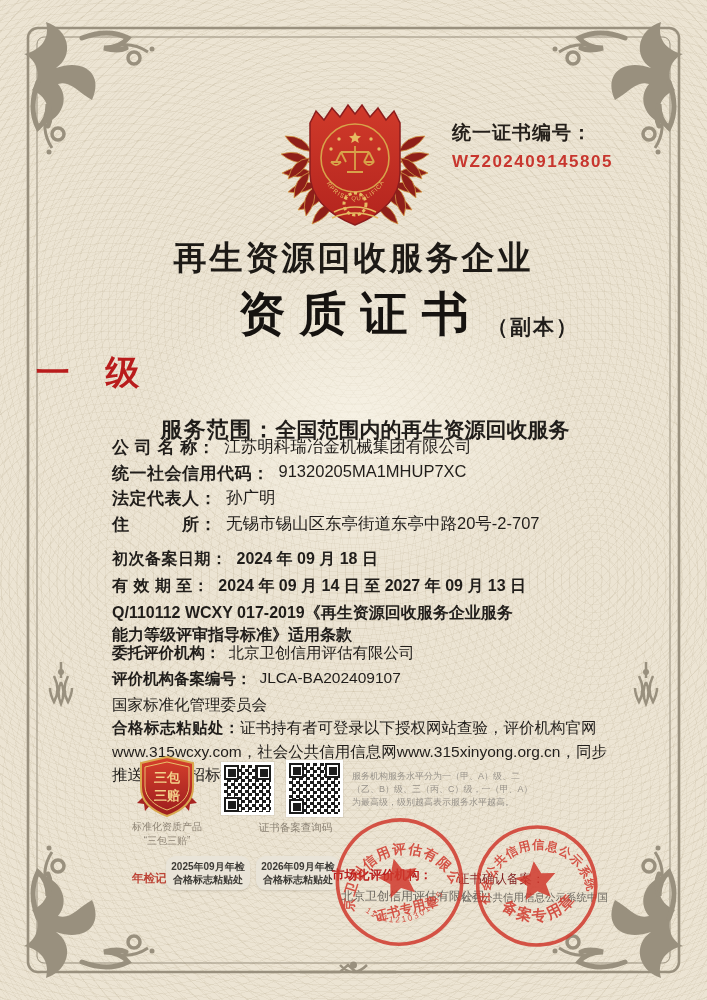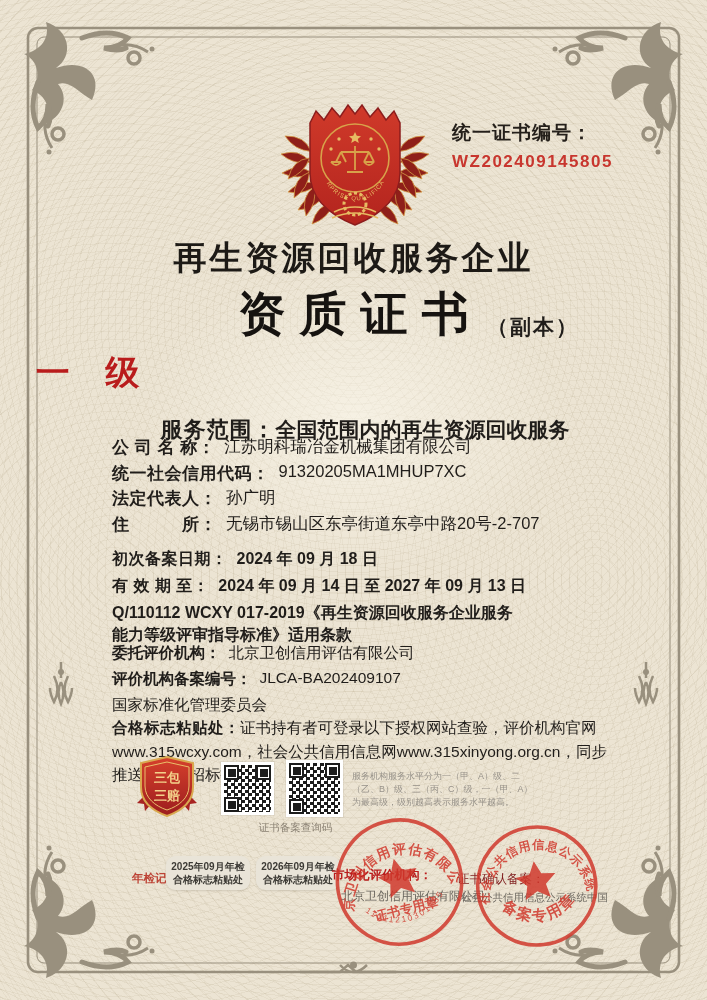--- a/index.html
+++ b/index.html
@@ -230,20 +230,24 @@
             <stop offset="1" stop-color="#9c1d1e"></stop>
         </linearGradient>
       </defs>
       <path d="M12,40 l-9,9 7,1 1,7 9,-10 Z M54,40 l9,9 -7,1 -1,7 -9,-10 Z" fill="#a82422"></path>
       <path d="M33,3 L59,9 V33 C59,48 47,57 33,62 C19,57 7,48 7,33 V9 Z" fill="url(#bG)" stroke="#d9a94f" stroke-width="2"></path>
       <path d="M33,8 L55,13 V32 C55,44 45,52 33,56 C21,52 11,44 11,32 V13 Z" fill="none" stroke="#e9c06a" stroke-width="1"></path>
       <text x="33" y="28" text-anchor="middle" font-size="13" font-weight="bold" fill="#f3d08a">三包</text>
       <text x="33" y="46" text-anchor="middle" font-size="13" font-weight="bold" fill="#f3d08a">三赔</text>
     </svg>
   </div>
+  <div class="abs badge-cap">
+    <div>标准化资质产品</div>
+    <div>“三包三赔”</div>
+  </div>
 
   <div class="abs qr qr1">
     <div class="qr-mod">
       <div class="finder" style="left:0;top:0;"></div>
       <div class="finder" style="right:0;top:0;"></div>
       <div class="finder" style="left:0;bottom:0;"></div>
     </div>
   </div>
   <div class="abs qr qr2">
     <div class="qr-mod">

